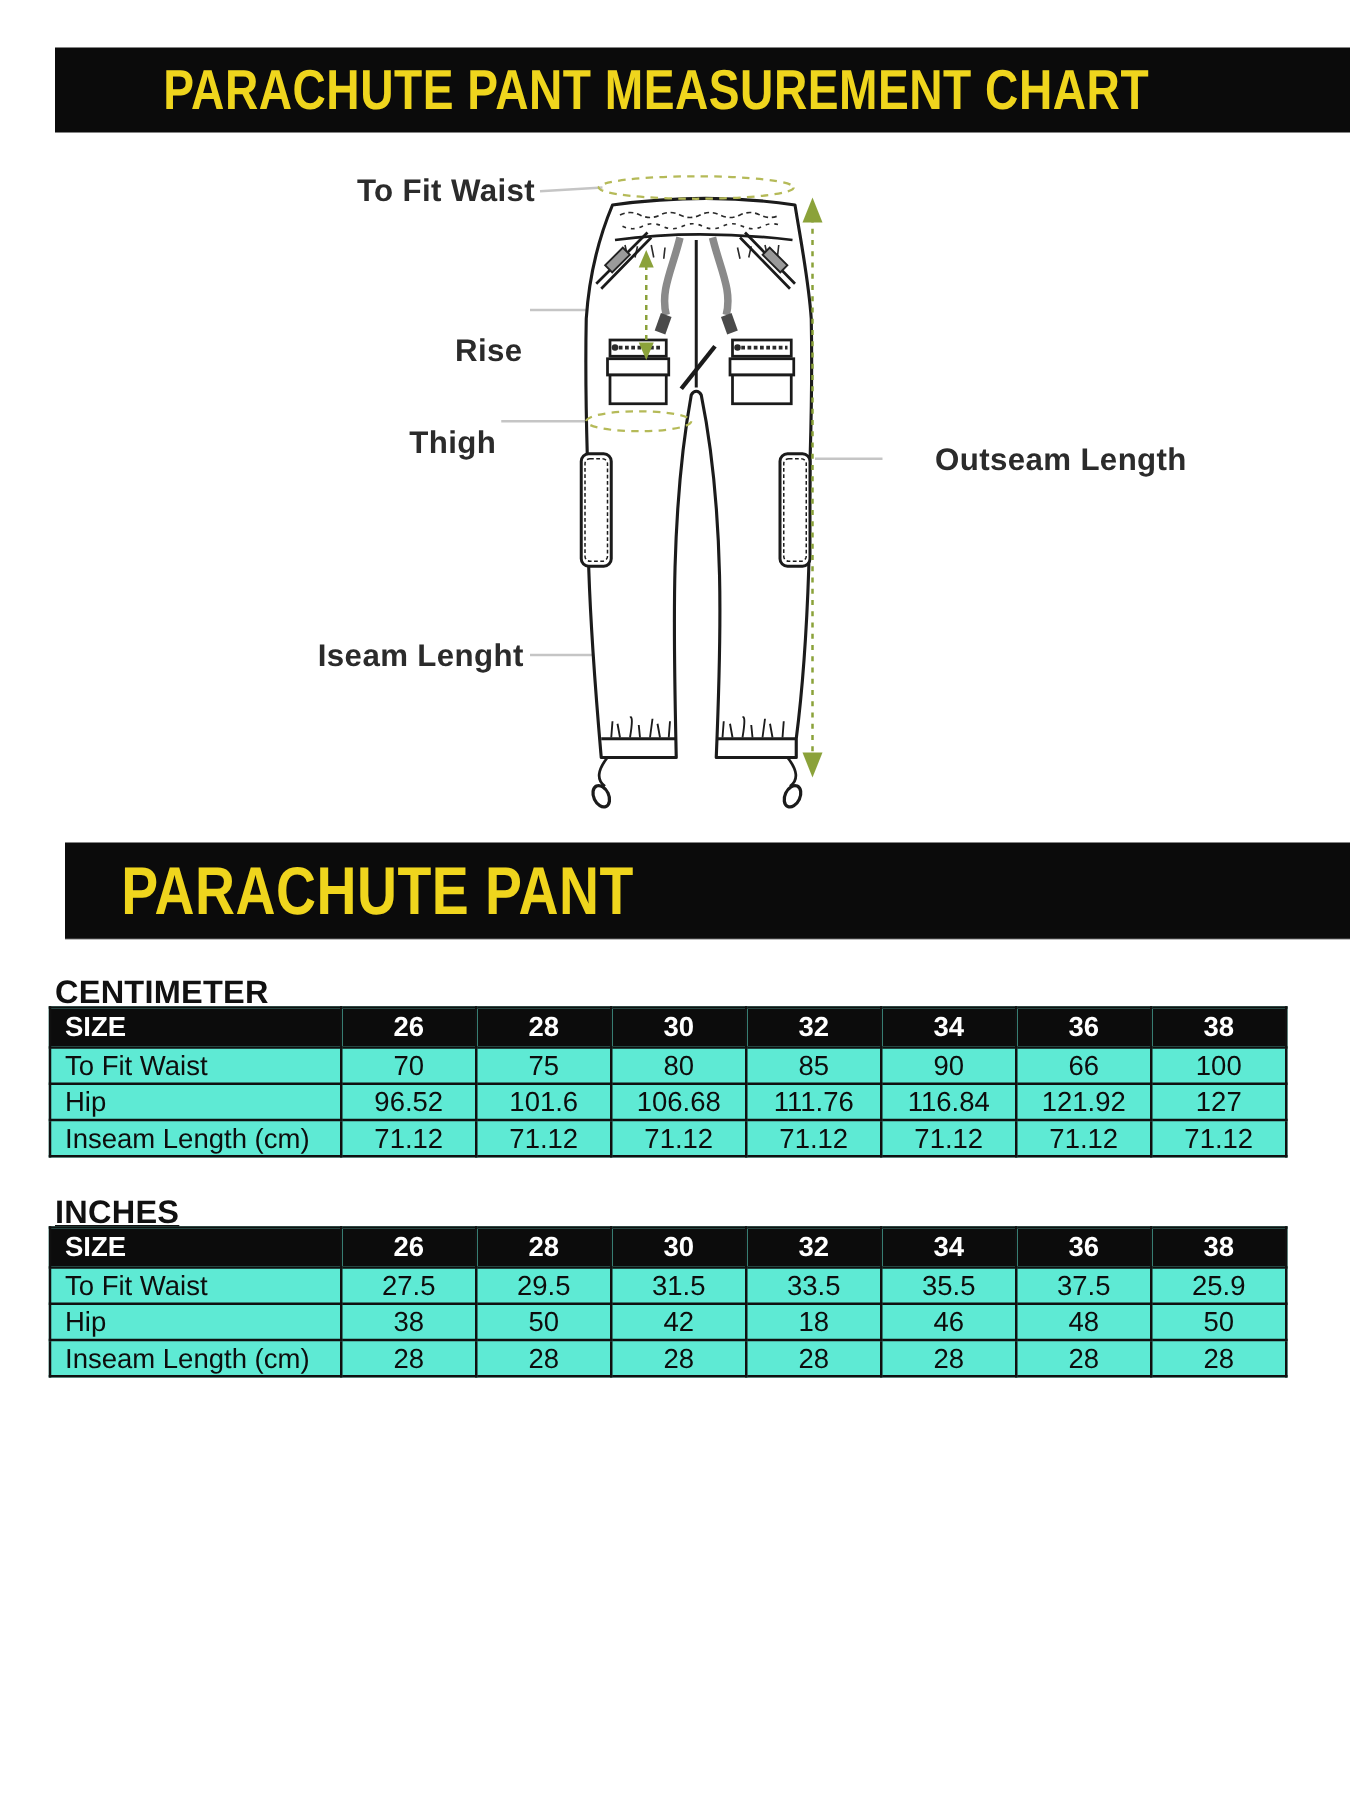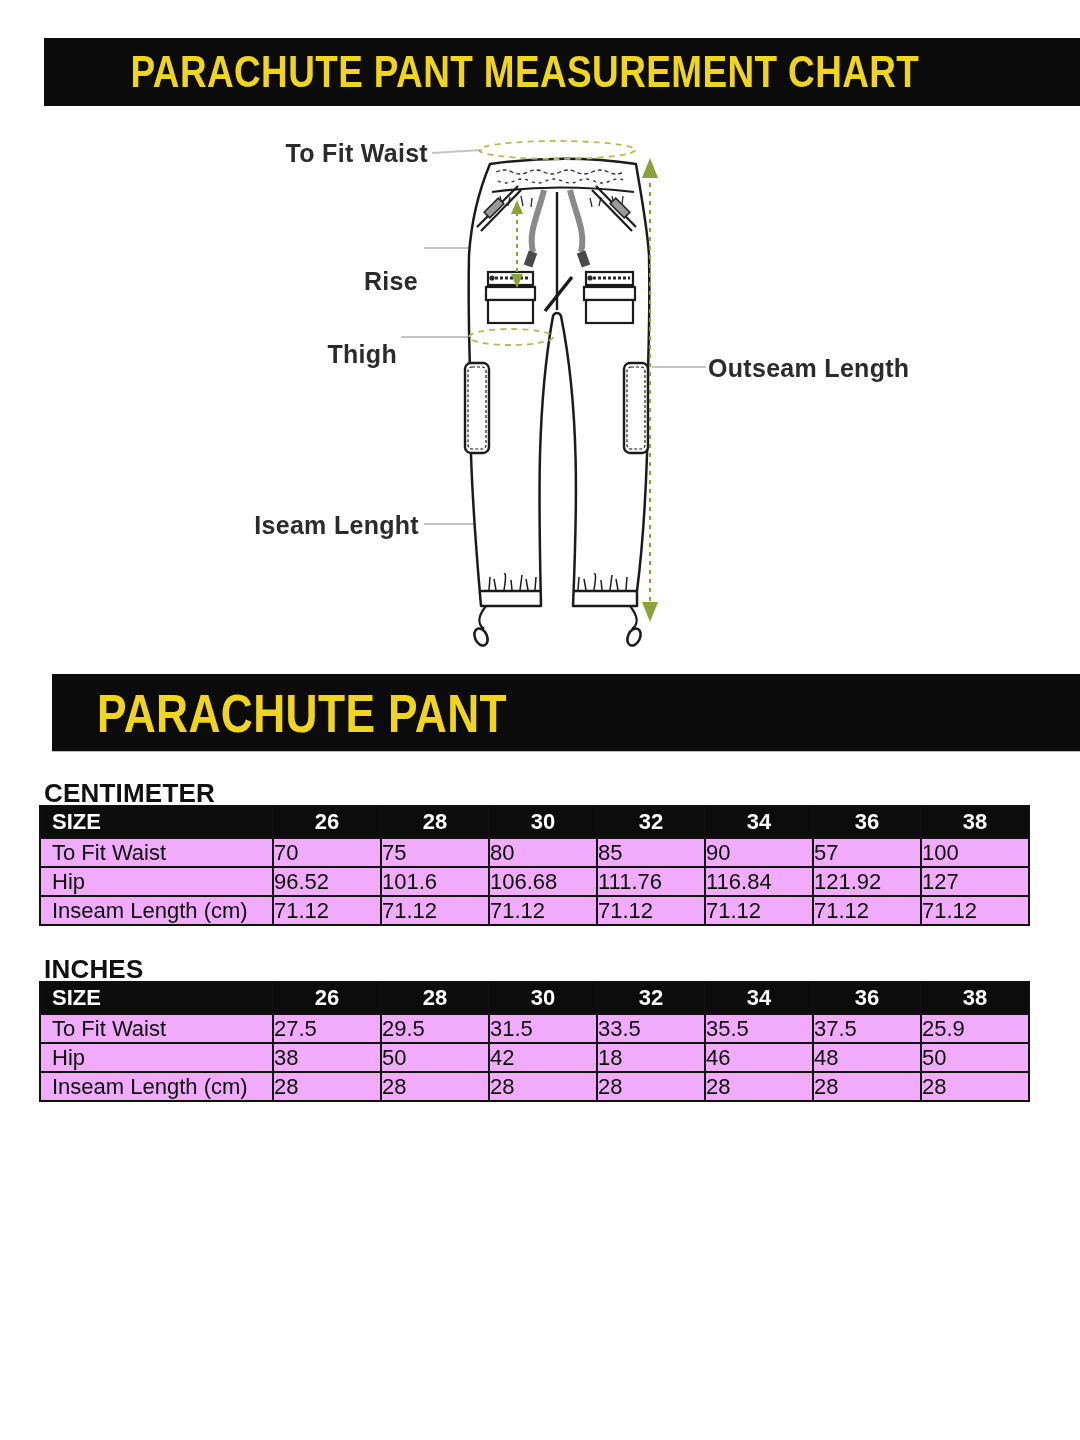--- a/index.html
+++ b/index.html
@@ -16,30 +16,30 @@
 
   
   #diagram{position:absolute; left:0; top:120px; width:1080px; height:550px;}
   #diagram svg{position:absolute; left:0; top:0;}
   .dlabel{position:absolute; font-weight:bold; color:#2b2b2b; font-size:25px; white-space:nowrap; letter-spacing:0.3px;}
 
   
   .section-label{position:absolute; font-weight:bold; color:#111; font-size:26px; letter-spacing:0.2px;}
 
   
-  .size-table{position:absolute; border-collapse:collapse; table-layout:fixed; width:991px; background:#f0abfc;}
+  .size-table{position:absolute; border-collapse:collapse; table-layout:fixed; width:991px; background:#5eead4;}
   .size-table th, .size-table td{border:2px solid #101010; overflow:hidden; white-space:nowrap;}
   .size-table thead th{background:#0c0c0c; color:#ffffff; font-weight:bold; font-size:22px; height:30px; text-align:center; padding:0;}
   .size-table thead th:first-child{text-align:left; padding-left:11px;}
-  .size-table tbody td{font-size:22px; color:#0d0d0d; height:27px; padding:0;}
+  .size-table tbody td{font-size:22px; color:#0d0d0d; height:27px; text-align:center; padding:0;}
   .size-table tbody td.rowlabel{text-align:left; padding-left:11px;}
   #table-cm{left:39px; top:805px;}
   #table-in{left:39px; top:981px;}
   #label-cm{left:44px; top:778px;}
-  #label-in{left:44px; top:954px;}
+  #label-in{left:44px; top:954px;text-decoration:underline;}
 </style>
 </head>
 <body>
 
 <div id="page">
 
   <div class="banner" id="banner-top">
     <span class="btxt">PARACHUTE PANT MEASUREMENT CHART</span>
   </div>
 
@@ -127,21 +127,21 @@
       <g>
         <line x1="650" y1="54" x2="650" y2="486" stroke="#8ba23a" stroke-width="2" stroke-dasharray="4,5"></line>
         <polygon points="650,38 642,58 658,58" fill="#8ba23a"></polygon>
         <polygon points="650,502 642,482 658,482" fill="#8ba23a"></polygon>
       </g>
     </svg>
 
     <div class="dlabel" style="right:652px; top:19px;">To Fit Waist</div>
     <div class="dlabel" style="right:662px; top:115px;margin-top:32px;">Rise</div>
     <div class="dlabel" style="right:683px; top:220px;">Thigh</div>
-    <div class="dlabel" style="left:708px;  top:234px;">Outseam Length</div>
+    <div class="dlabel" style="left:748px;  top:234px;">Outseam Length</div>
     <div class="dlabel" style="right:661px; top:391px;">Iseam Lenght</div>
   </div>
 
   <div class="banner" id="banner-mid">
     <span class="btxt">PARACHUTE PANT</span>
   </div>
 
   <div class="section-label" id="label-cm">CENTIMETER</div>
   <table class="size-table" id="table-cm">
       <colgroup>
@@ -167,21 +167,21 @@
         </tr>
       </thead>
       <tbody>
         <tr>
           <td class="rowlabel">To Fit Waist</td>
           <td>70</td>
           <td>75</td>
           <td>80</td>
           <td>85</td>
           <td>90</td>
-          <td>57</td>
+          <td>66</td>
           <td>100</td>
         </tr>
         <tr>
           <td class="rowlabel">Hip</td>
           <td>96.52</td>
           <td>101.6</td>
           <td>106.68</td>
           <td>111.76</td>
           <td>116.84</td>
           <td>121.92</td>

